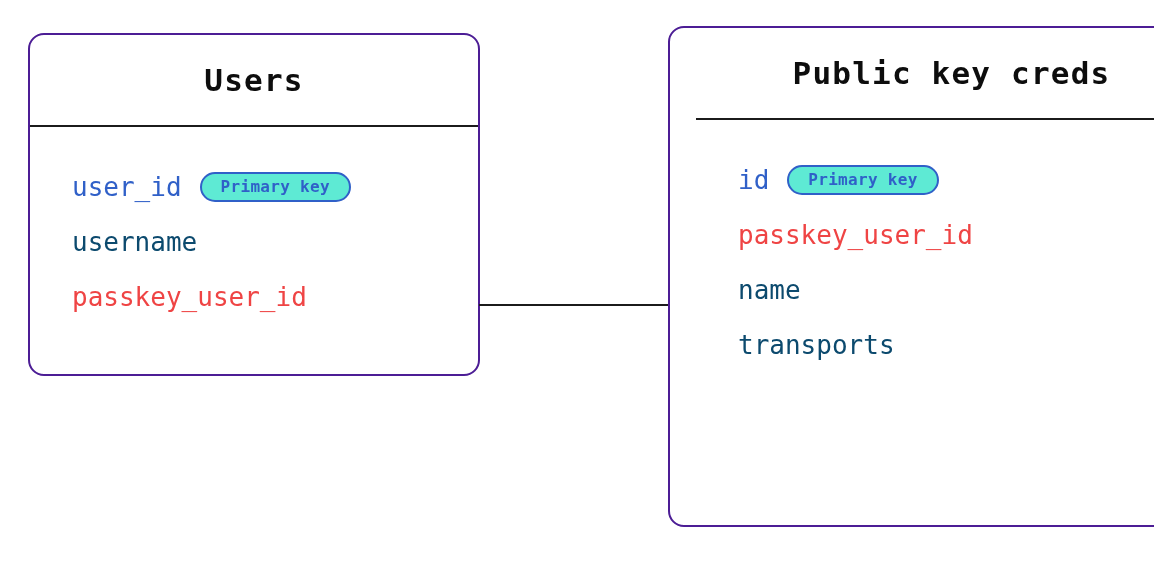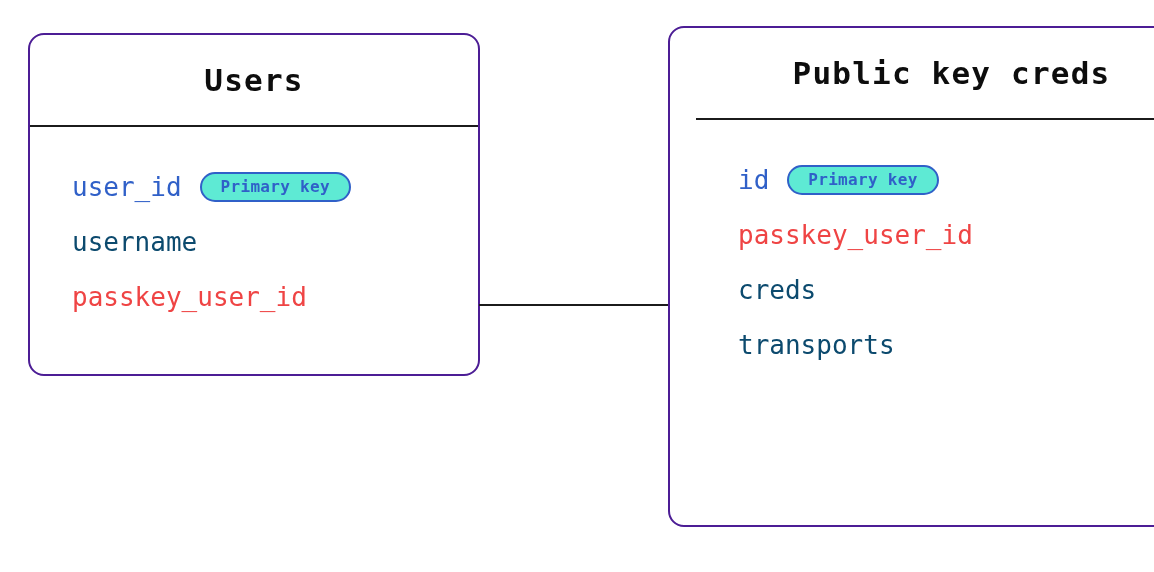--- a/index.html
+++ b/index.html
@@ -171,21 +171,21 @@
         </span>
       </div>
 
 
       <div class="field-row">
         <span class="field-name foreign">passkey_user_id</span>
       </div>
 
 
       <div class="field-row">
-        <span class="field-name">creds</span>
+        <span class="field-name">name</span>
       </div>
 
       <div class="field-row">
         <span class="field-name">transports</span>
       </div>
 
     </div>
   </div>
 
 </div>

